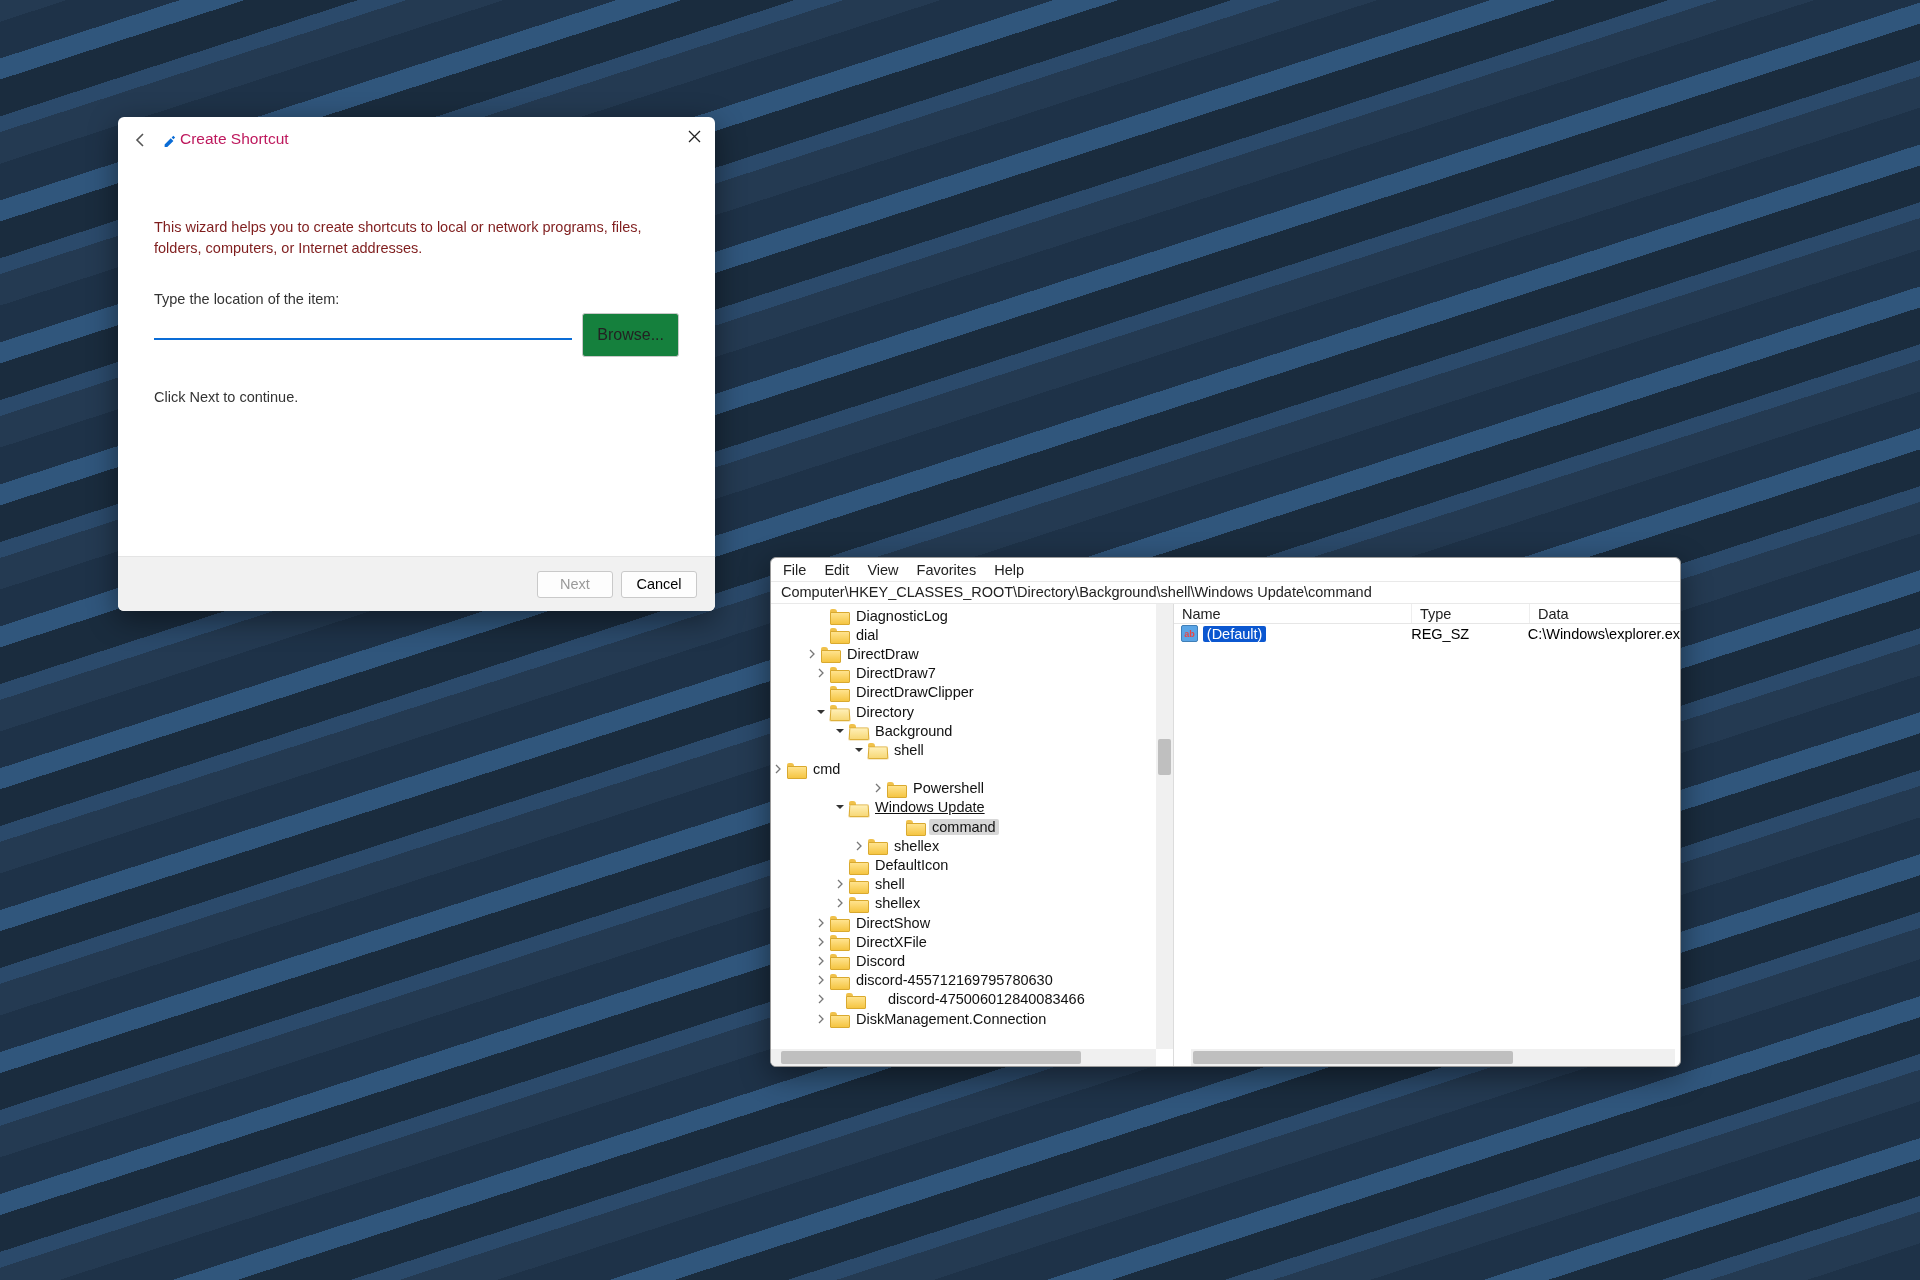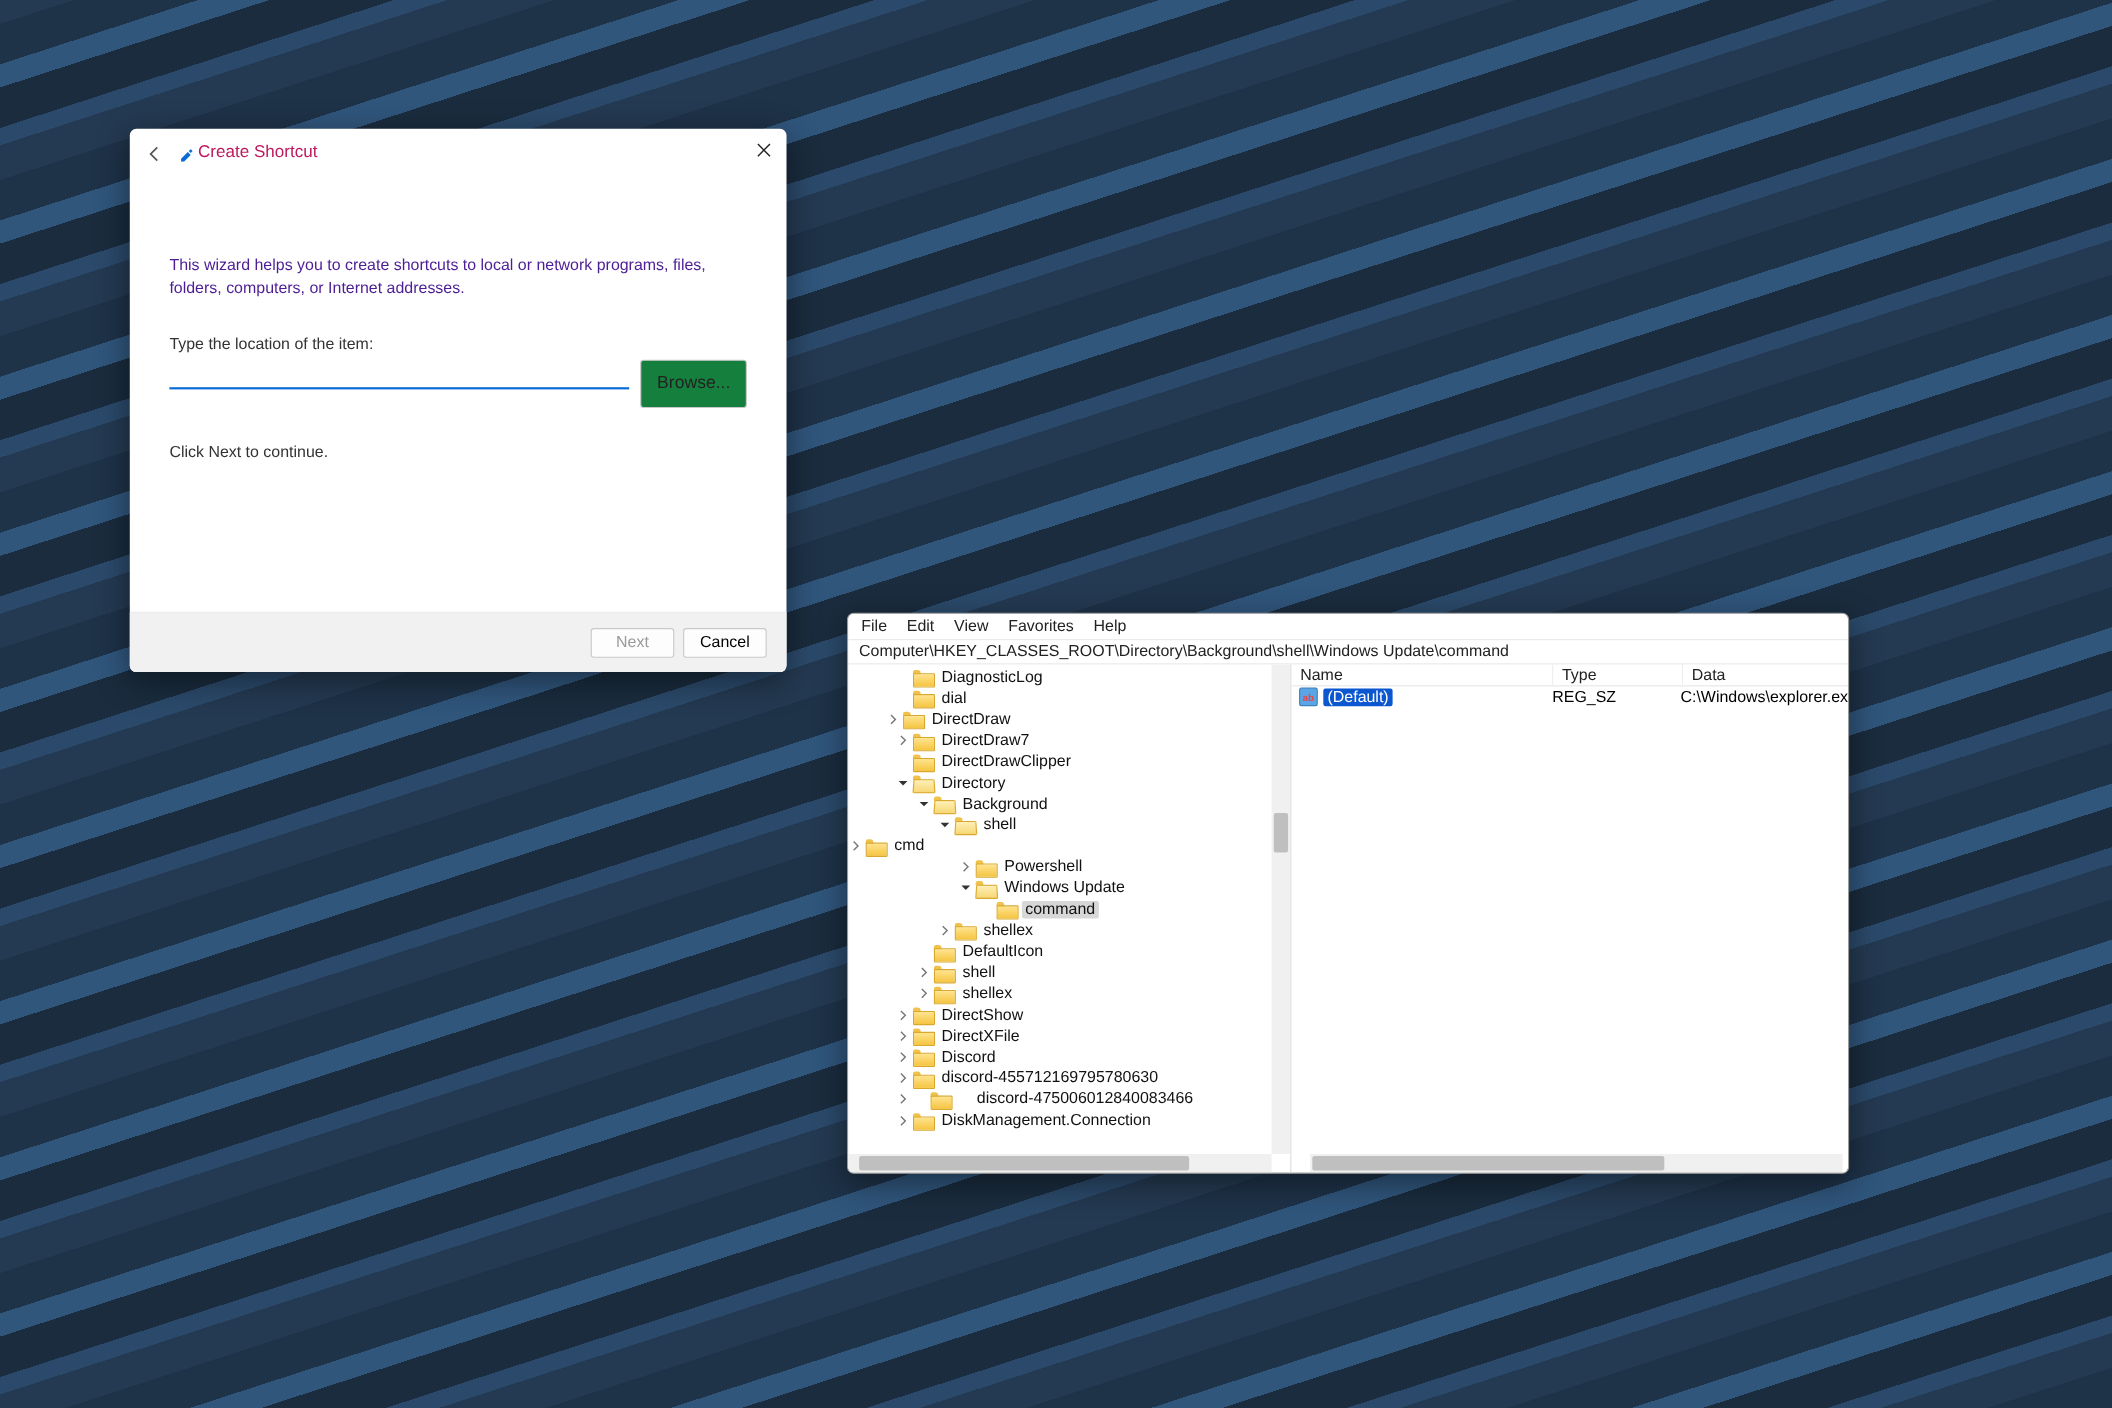--- a/index.html
+++ b/index.html
@@ -14,21 +14,21 @@
   .csw-top { position:relative; height:48px; }
   .csw-back { position:absolute; left:14px; top:14px; width:18px; height:18px; color:#555; display:flex; align-items:center; justify-content:center; }
   .csw-back svg { width:16px; height:16px; }
   .csw-ico { position:absolute; left:44px; top:16px; width:14px; height:14px; color:#0a6cd6; }
   .csw-ico svg { width:14px; height:14px; }
   .csw-title { position:absolute; left:62px; top:13px; font-size:15.5px; color:#be185d; }
   .csw-close { position:absolute; right:8px; top:6px; width:26px; height:26px; display:flex; align-items:center; justify-content:center; color:#222; }
   .csw-close svg { width:13px; height:13px; }
   .csw-body { padding:22px 36px 0 36px; flex:1; }
   .csw-head { color:#1a4fa3; font-size:20px; font-weight:400; }
-  .csw-desc { font-size:14.5px; color:#4c1d95; margin-top:44px; line-height:1.45; max-width:520px; }
+  .csw-desc { font-size:14.5px; color:#7f1d1d; margin-top:30px; line-height:1.45; max-width:520px; }
   .csw-lbl  { font-size:14.5px; color:#333; margin-top:32px; }
   .csw-row  { display:flex; gap:10px; margin-top:6px; }
   .csw-input { flex:1; height:27px; border:none; border-bottom:2px solid #0a6cd6; outline:none; font-size:15px; padding:0 4px; }
   .csw-browse { height:44px; padding:0 14px; border:1px solid #c9c9c9; background:#15803d; border-radius:3px; font-size:16px; color:#222; }
   .csw-cont { font-size:14.5px; color:#333; margin-top:32px; }
   .csw-foot { height:55px; background:#f1f1f1; border-top:1px solid #e4e4e4; border-radius:0 0 6px 6px;
               display:flex; justify-content:flex-end; align-items:center; gap:8px; padding-right:18px; }
   .csw-btn { width:76px; height:27px; border:1px solid #c9c9c9; background:#fdfdfd; border-radius:3px; font-size:14.5px; }
   .csw-btn[disabled] { color:#9a9a9a; }
 
@@ -193,21 +193,21 @@
         </div>
         <div class="tree-row" style="padding-left: 100px;">
           <span class="tree-exp">
             <svg viewBox="0 0 10 10" fill="none" stroke="currentColor" stroke-width="1.3">
               <path d="M3 1 7 5 3 9"></path>
             </svg>
           </span>
           <span class="tree-fld"></span>
           <span class="tree-label">Powershell</span>
         </div>
-        <div class="tree-row" style="padding-left: 100px;">
+        <div class="tree-row" style="padding-left: 62px; text-decoration: underline;">
           <span class="tree-exp" style="color: rgb(51, 51, 51);">
             <svg viewBox="0 0 10 10" fill="currentColor">
               <path d="M1 3 5 7 9 3z"></path>
             </svg>
           </span>
           <span class="tree-fld open"></span>
           <span class="tree-label">Windows Update</span>
         </div>
         <div class="tree-row" style="padding-left: 119px;">
           <span class="tree-exp"></span>

